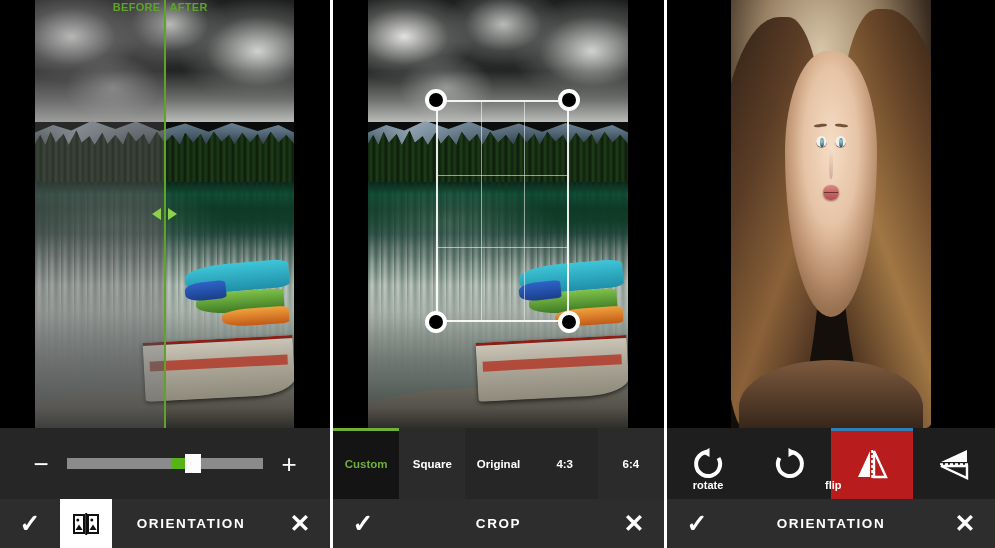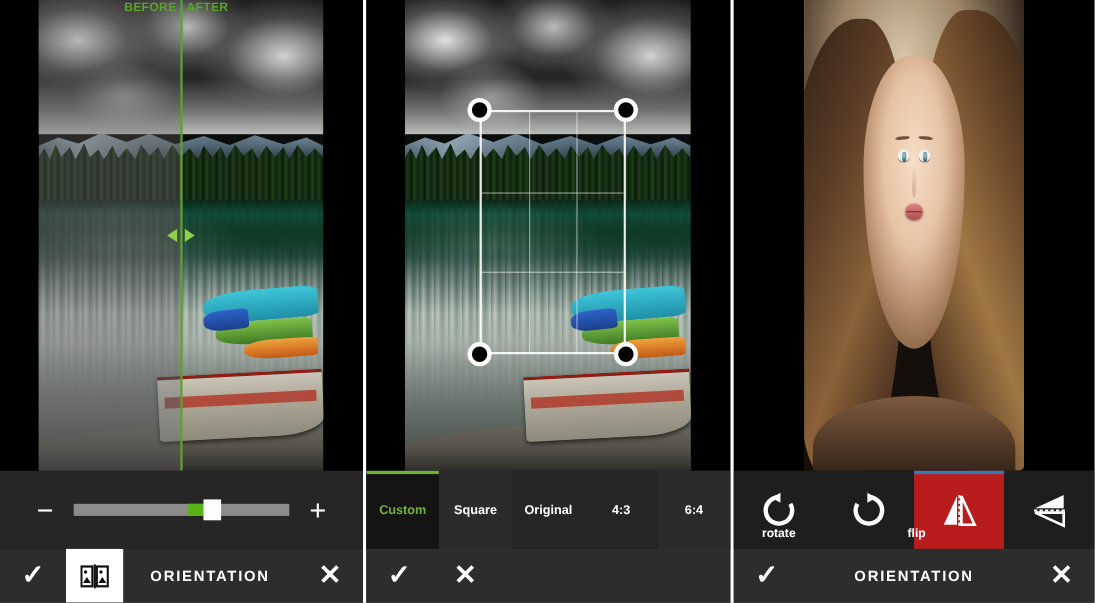--- a/index.html
+++ b/index.html
@@ -273,20 +273,21 @@
           <span>4:3</span>
         </div>
         <div class="ratio alt">
           <span>6:4</span>
         </div>
       </div>
     </div>
 
     <div class="bar">
       <div class="ok">✓</div>
+      <div class="ttl">CROP</div>
       <div class="no">✕</div>
     </div>
   </div>
 
   <div class="sep"></div>
 
   <div class="panel p3">
 
     <div class="stage" style="height:428px;">
       <div class="photo" style="left:64px;right:64px;">

